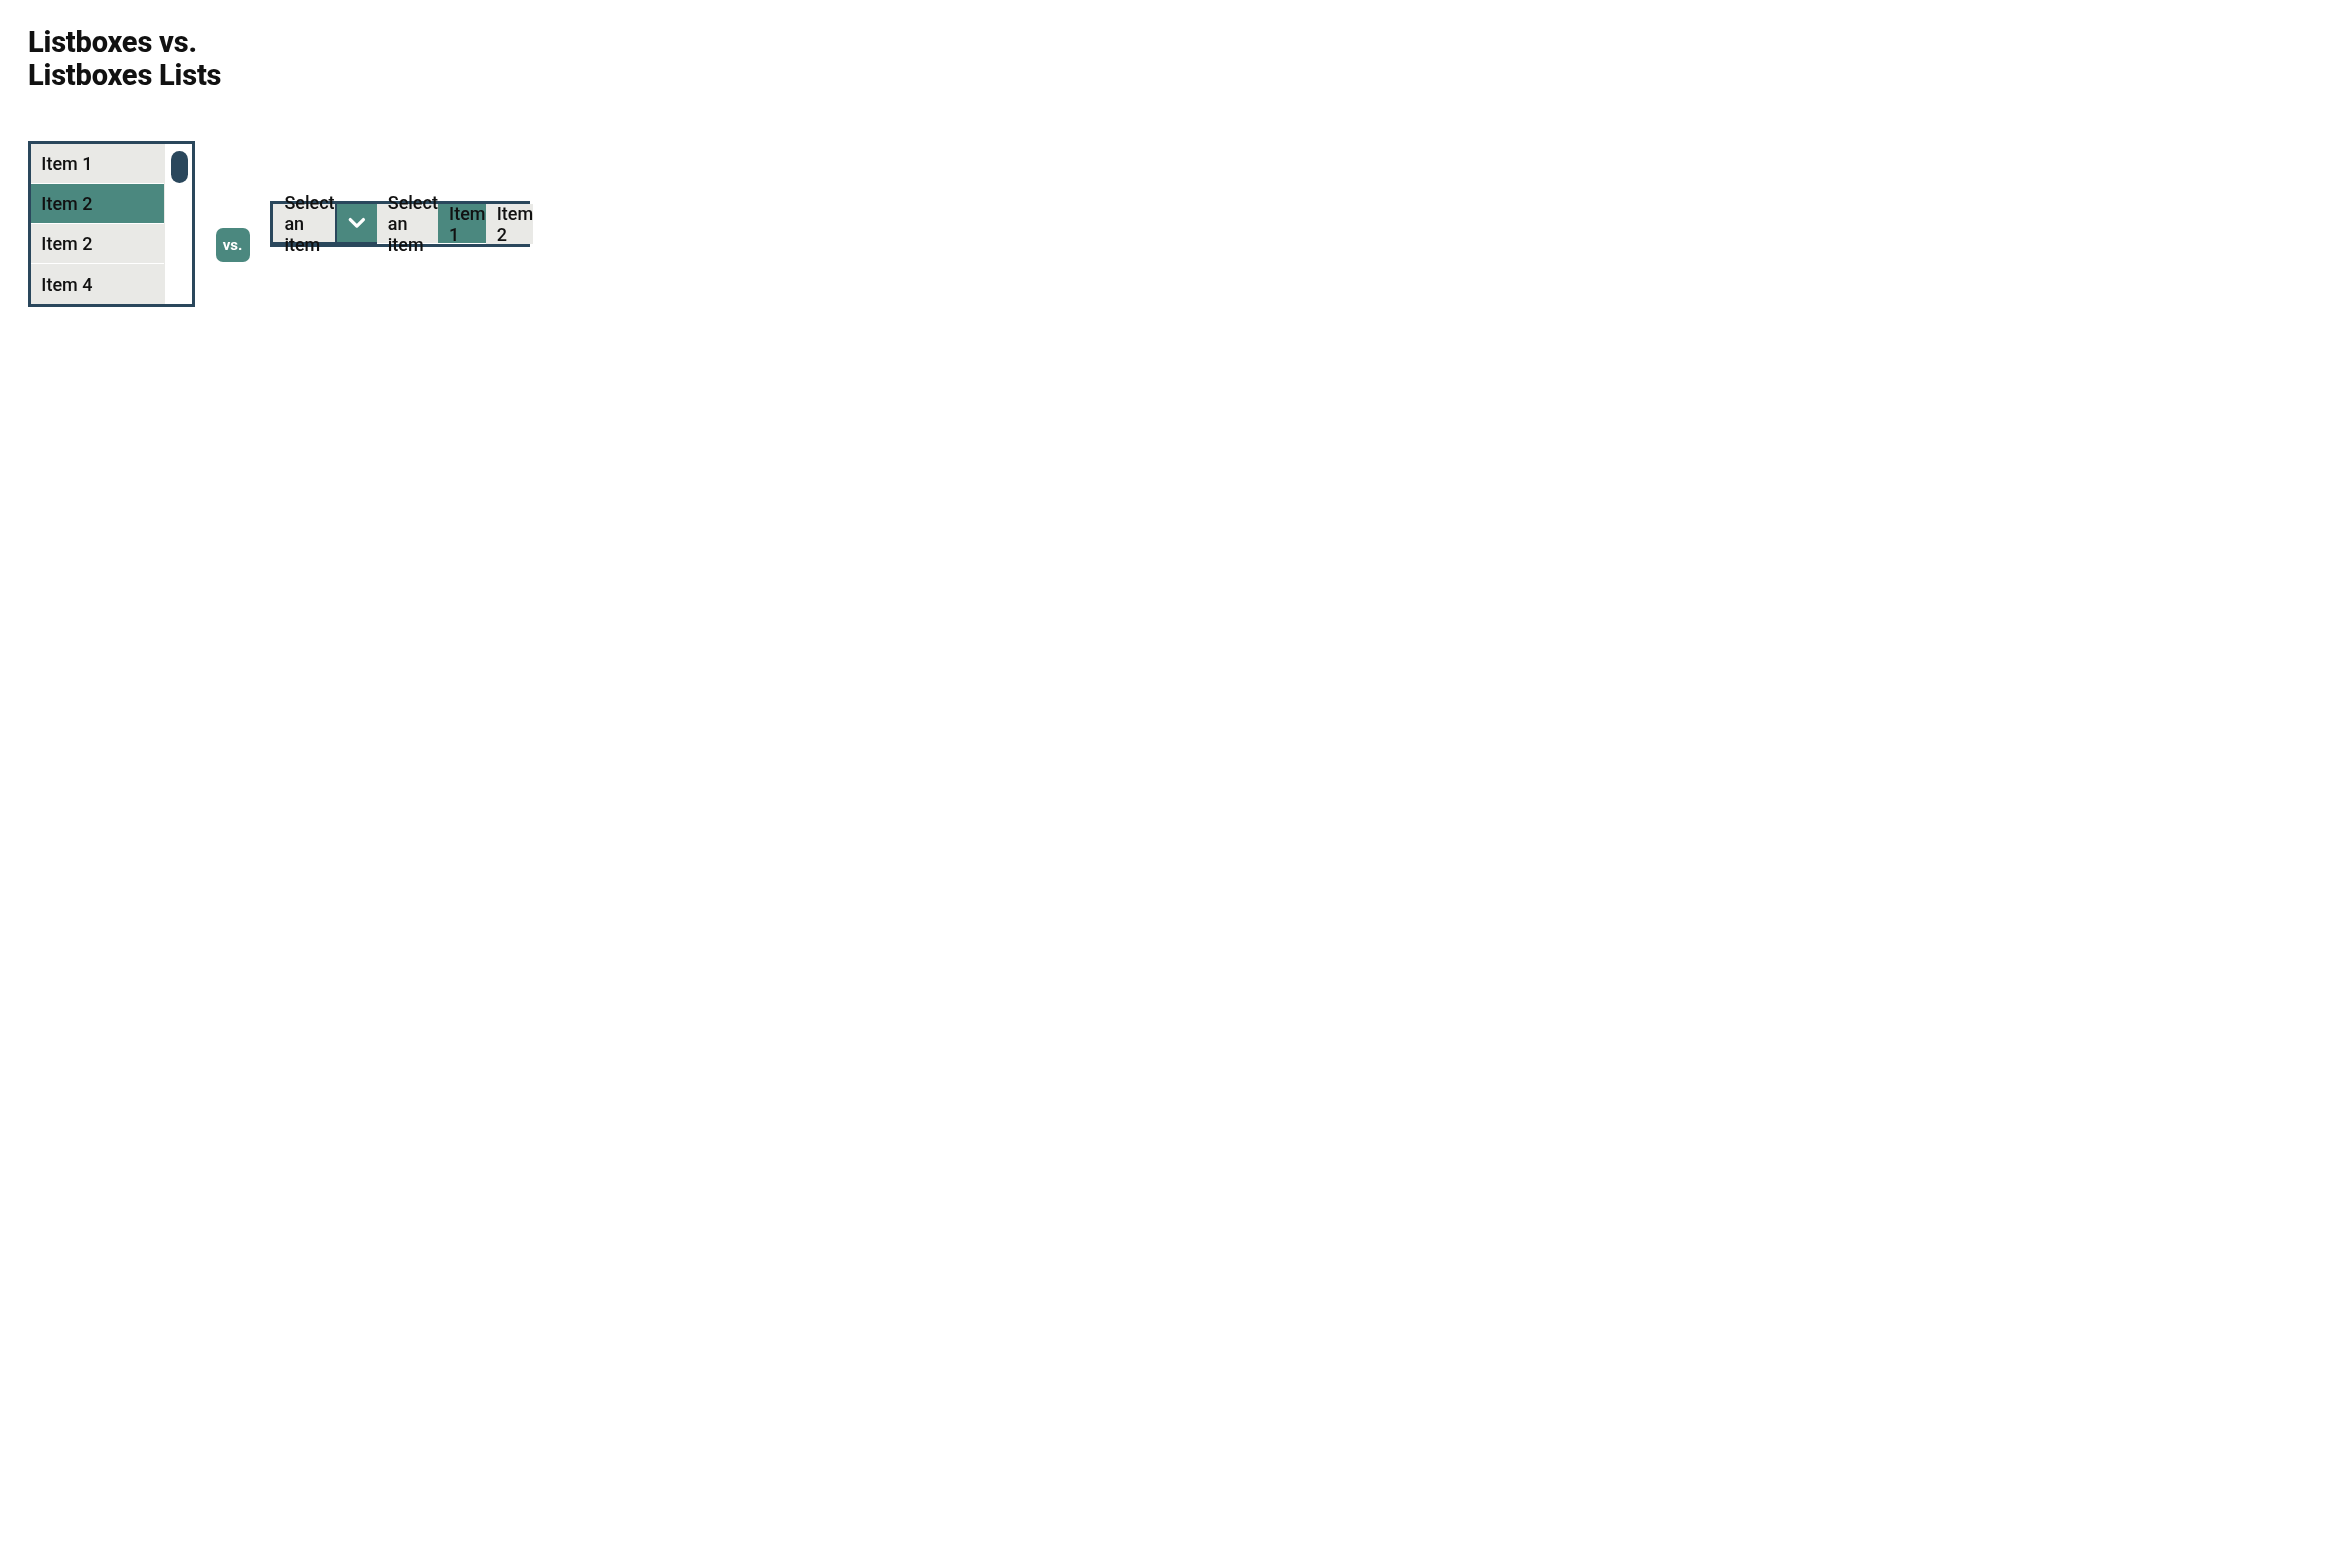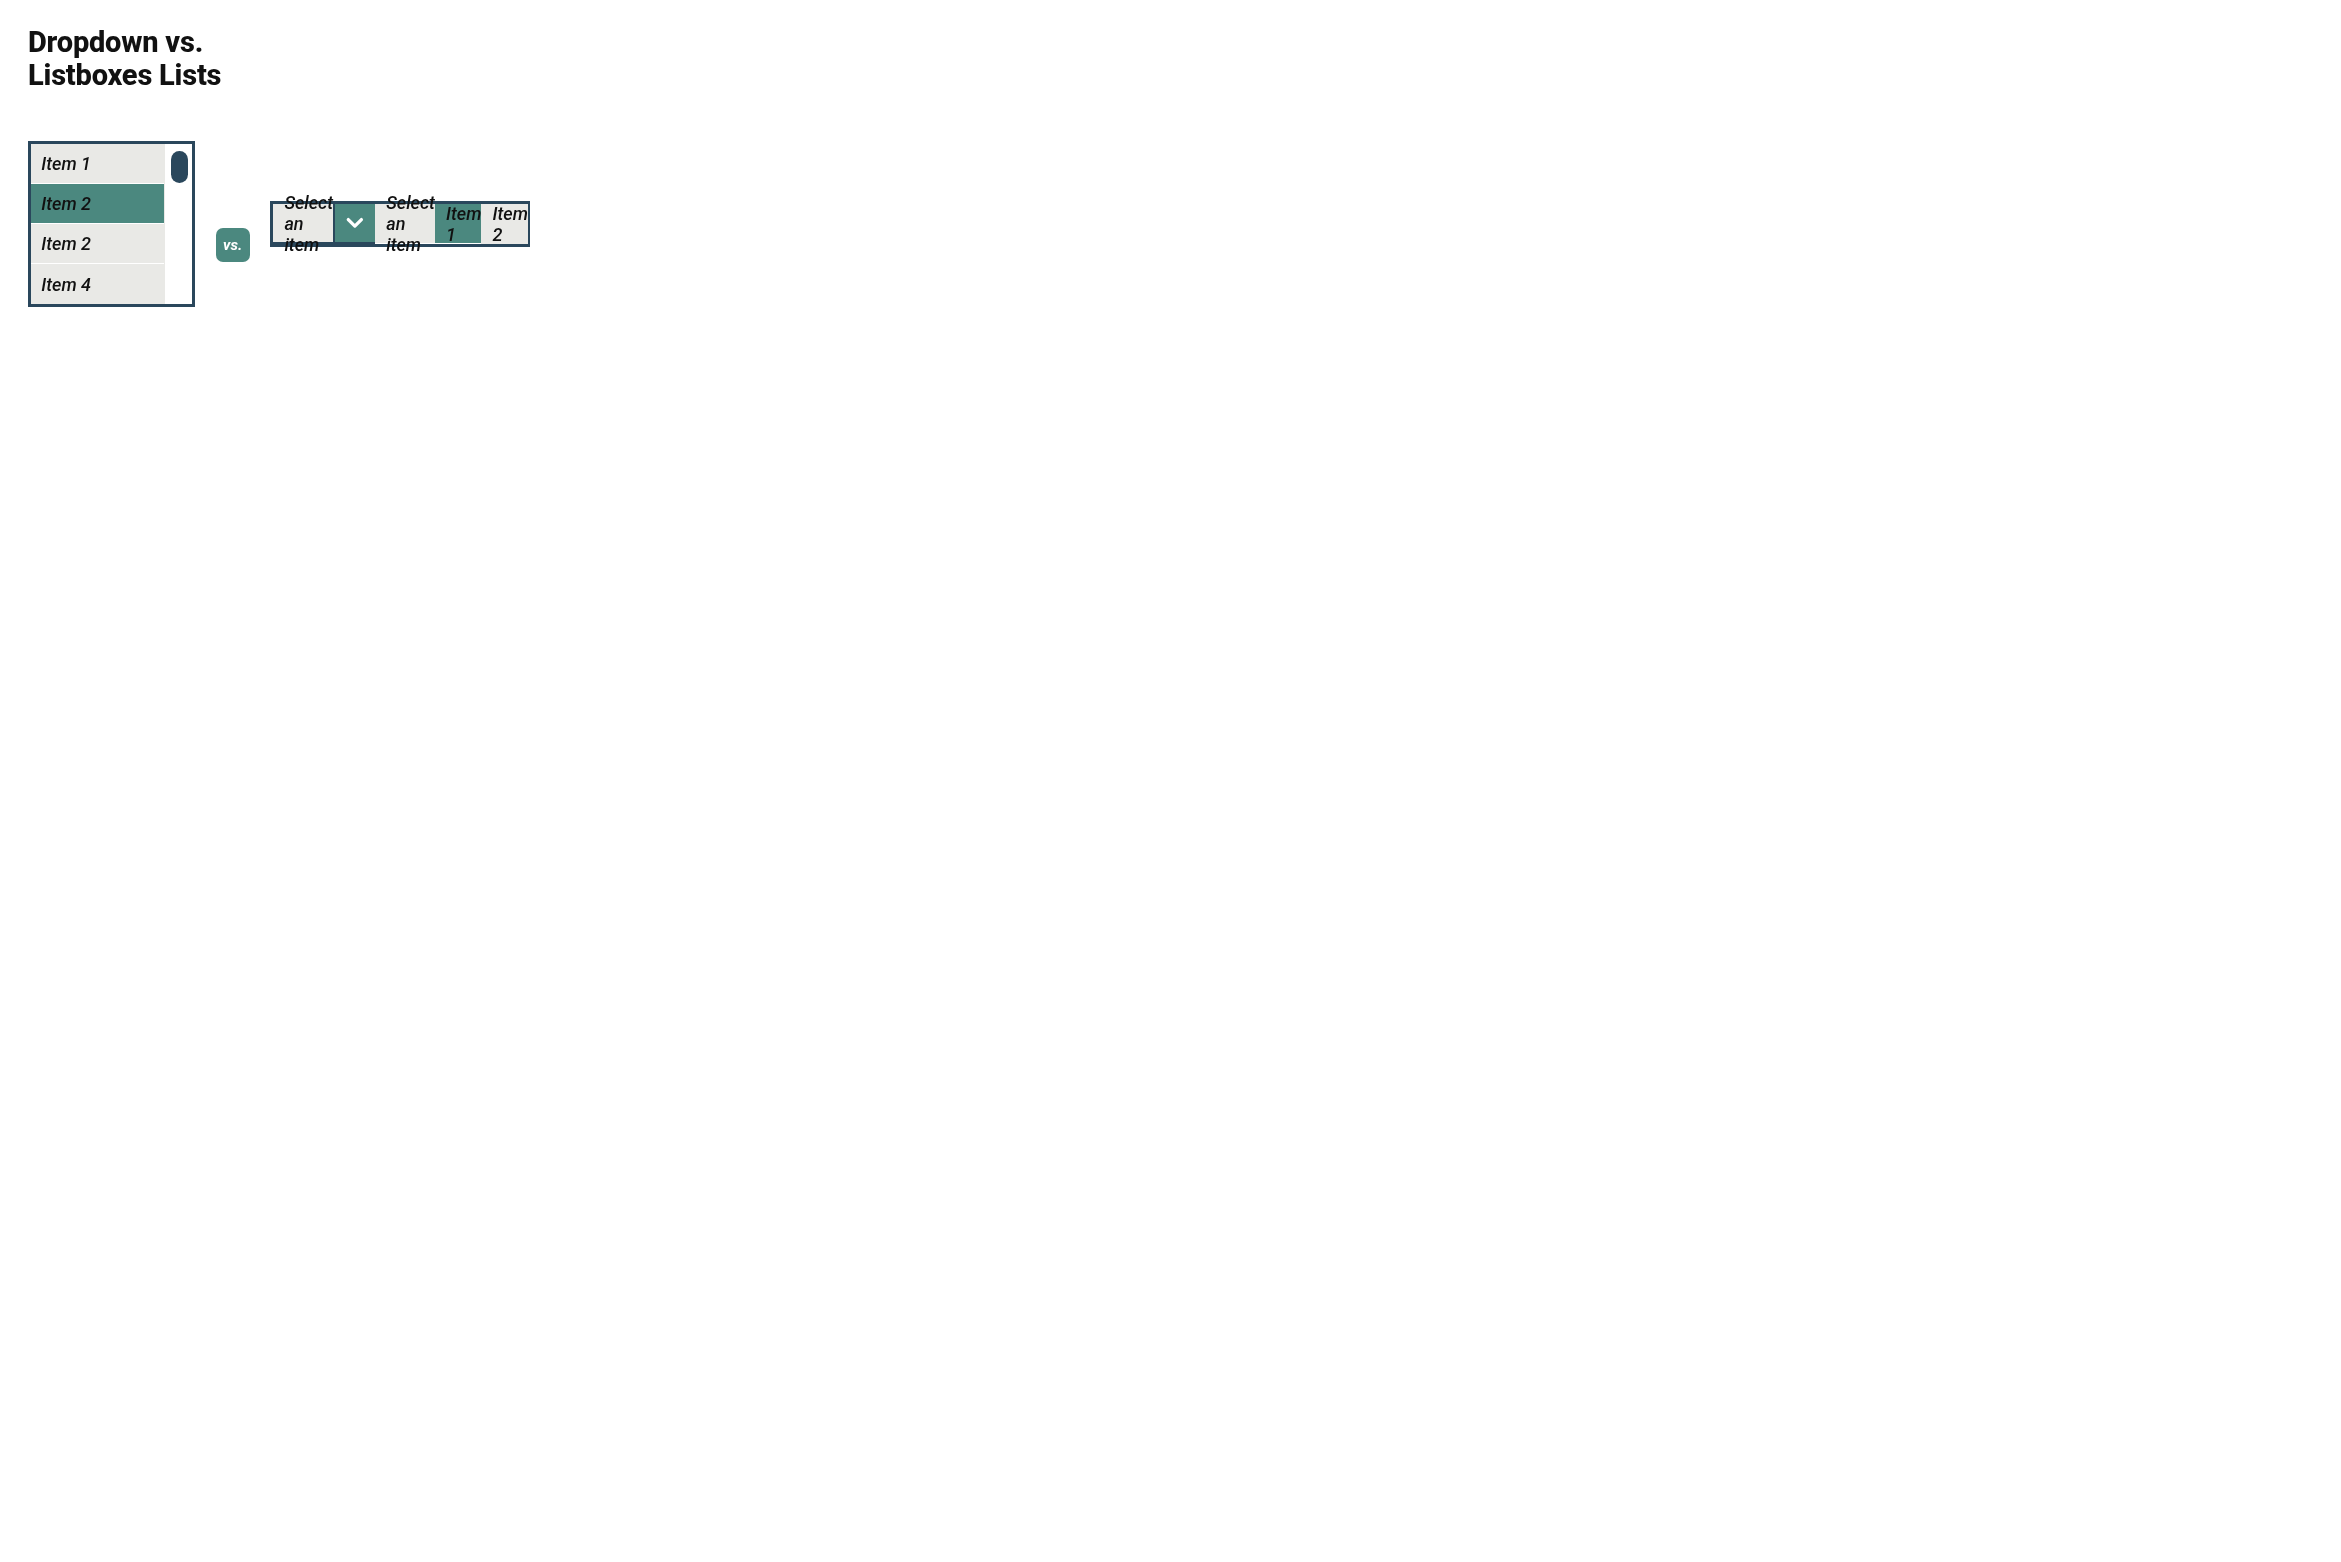--- a/index.html
+++ b/index.html
@@ -20,21 +20,20 @@
     line-height: 1.15;
     color: #111;
     letter-spacing: -0.2px;
   }
   .content-row {
     position: absolute;
     left: 28px;
     top: 141px;
     display: flex;
     align-items: center;
-    font-style: italic;
   }
   
   .listbox {
     width: 167px;
     border: 3.7px solid #2a475c;
     background: #fff;
     display: flex;
   }
   .listbox-items {
     flex: 1;
@@ -137,21 +136,21 @@
   .dropdown-option:last-child { border-bottom: none; }
   .dropdown-option.selected {
     background: #4b887f;
     color: #111;
   }
 </style>
 </head>
 <body>
 
 <h1 class="title">
-  <span>Dropdown vs.</span><br>
+  <span>Listboxes vs.</span><br>
   <span>Listboxes Lists</span>
 </h1>
 
 <div class="content-row">
 
   <div class="listbox">
     <div class="listbox-items">
       <div class="listbox-item">Item 1</div>
       <div class="listbox-item selected">Item 2</div>
       <div class="listbox-item">Item 2</div>

